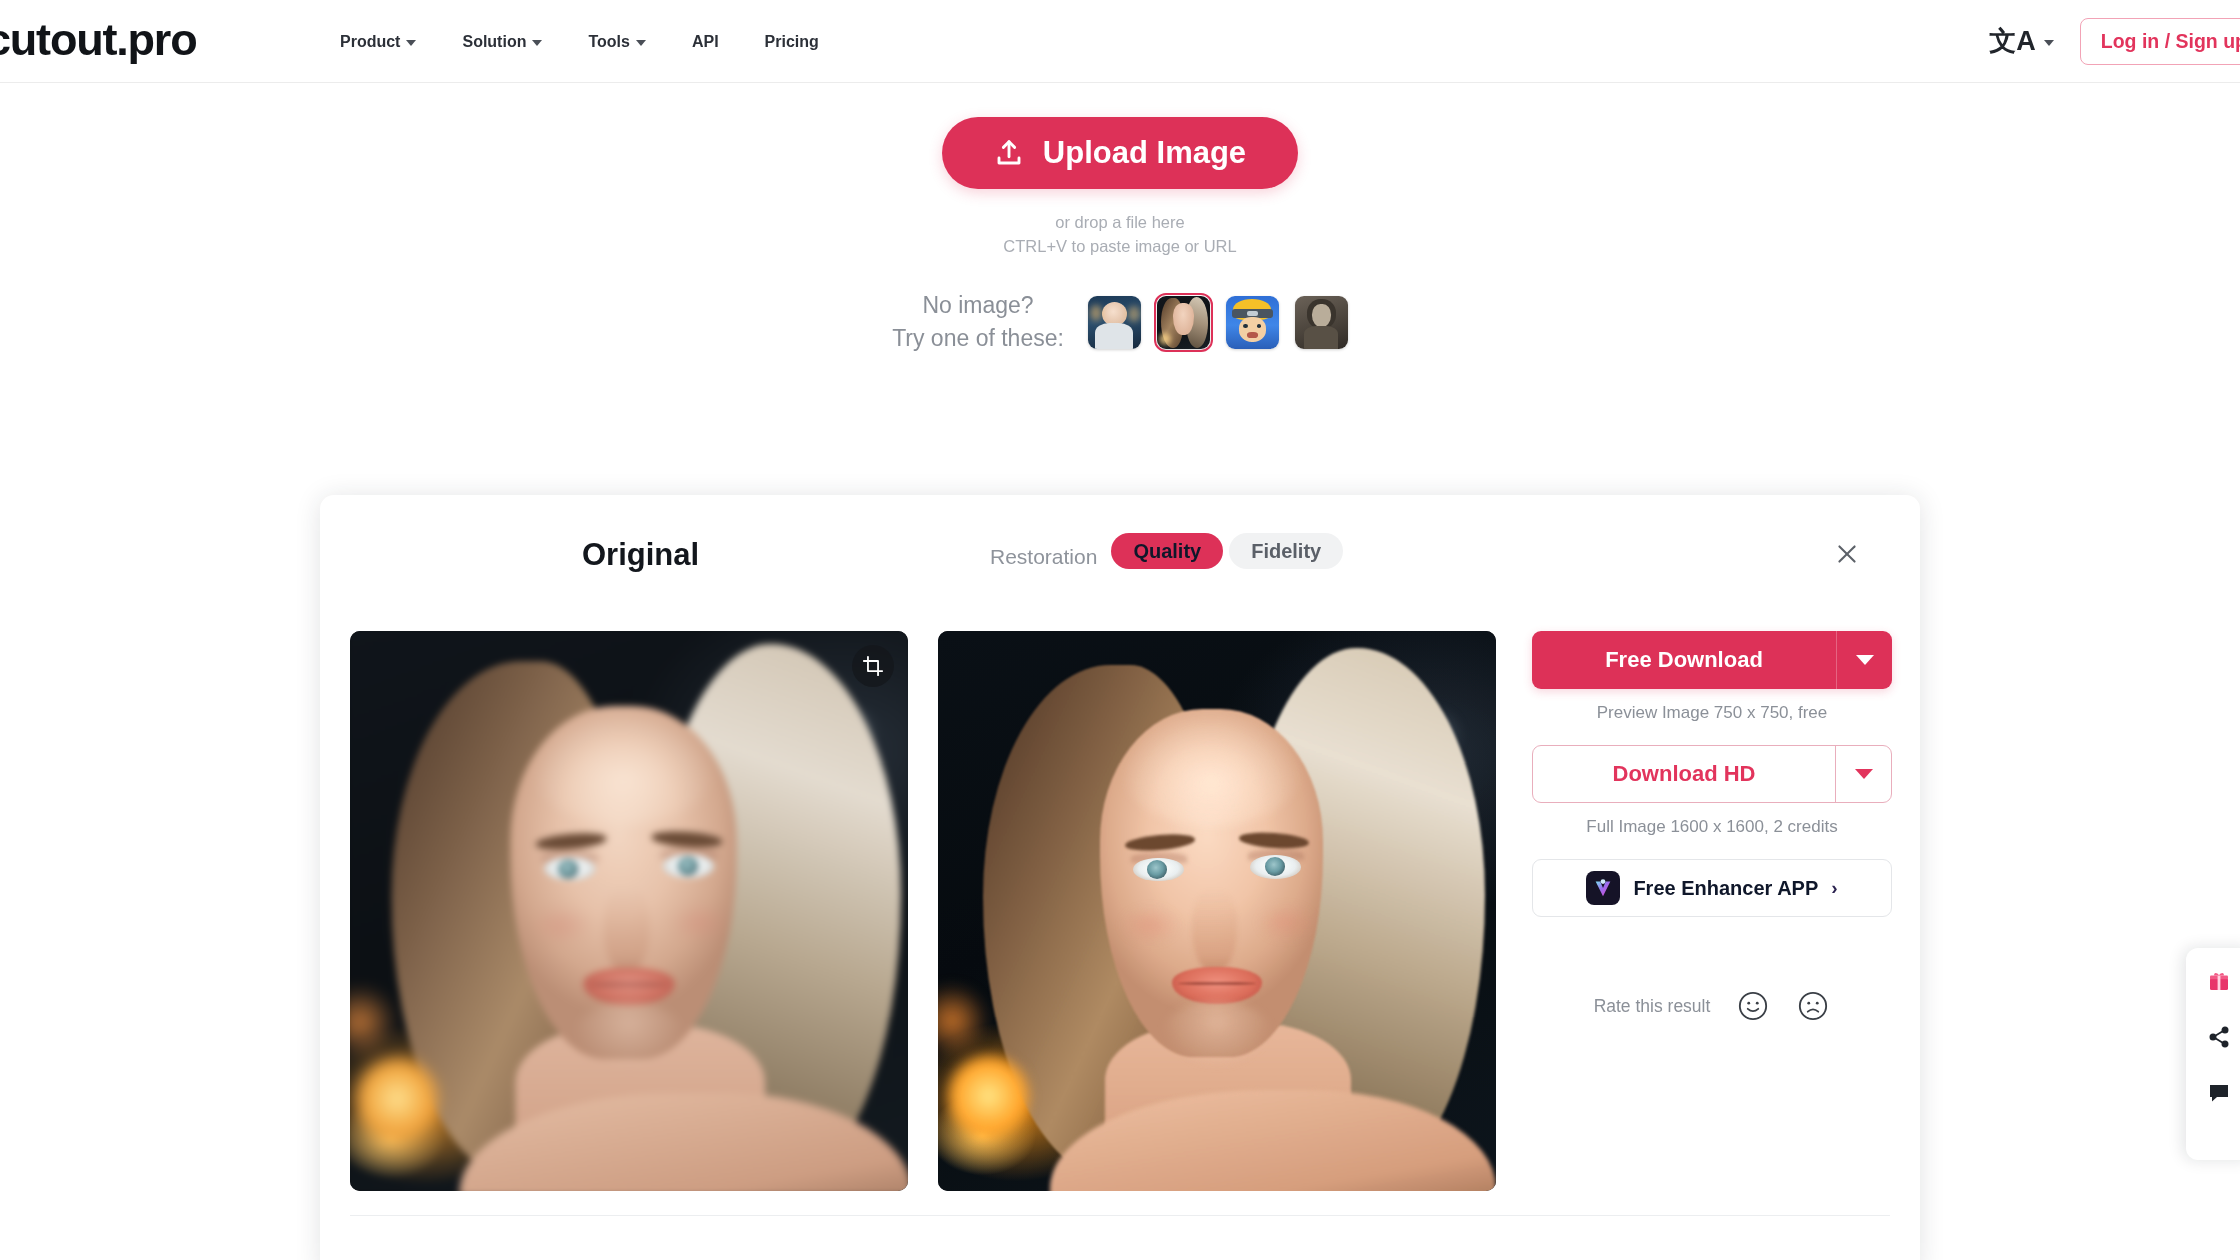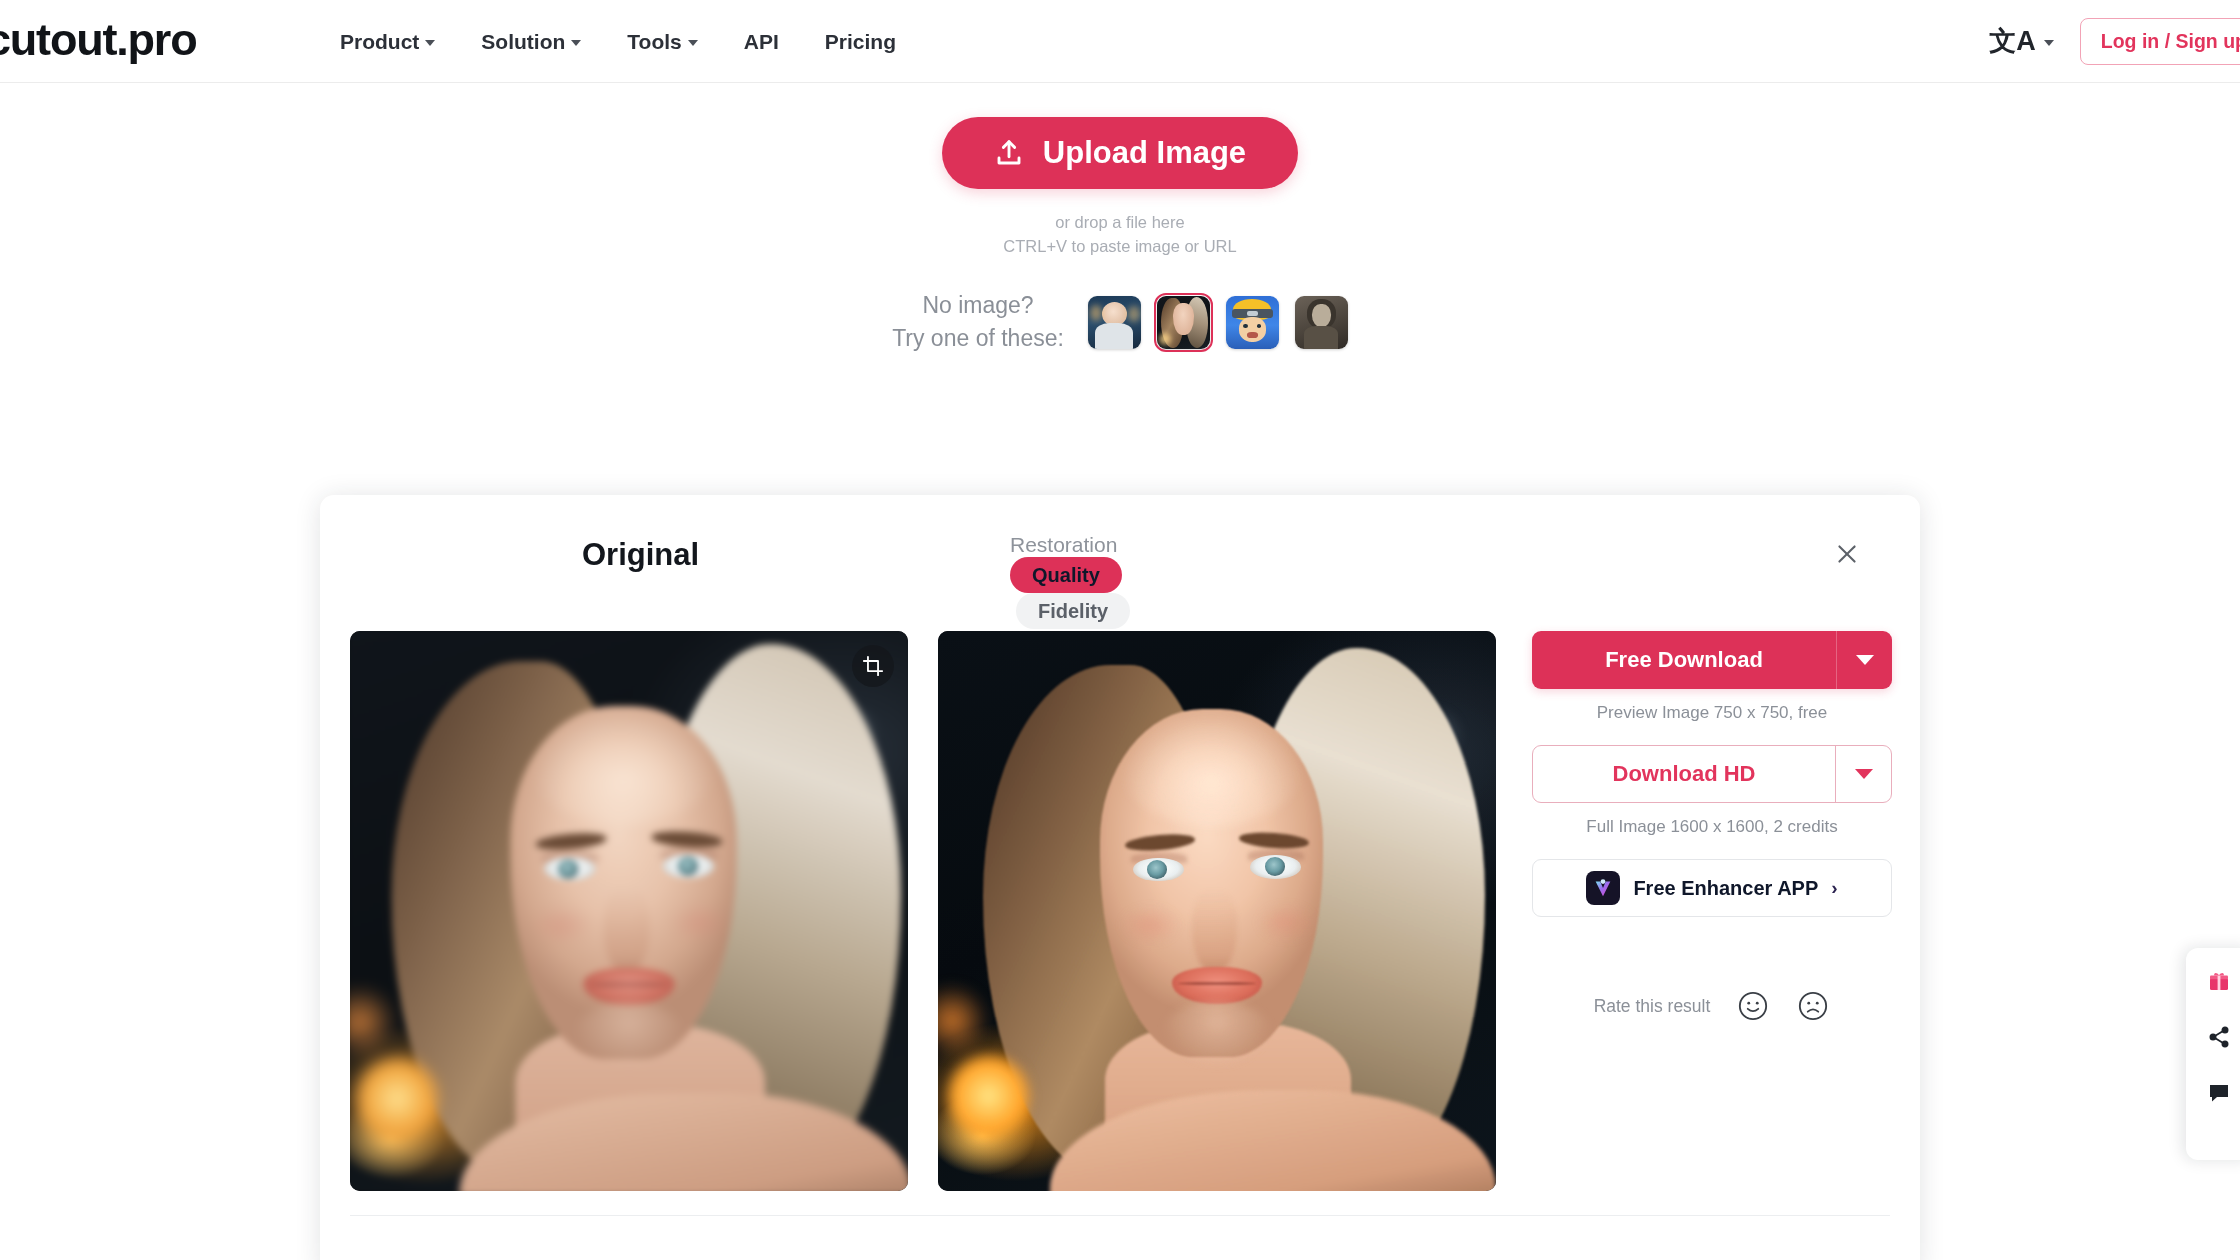--- a/index.html
+++ b/index.html
@@ -24,21 +24,21 @@
     position: absolute; left: -14px; top: 14px;
     font-size: 45px; font-weight: 700; letter-spacing: -1.2px;
     color: #111418;
     font-family: "Liberation Sans", sans-serif;
   }
   .nav {
     position: absolute; left: 340px; top: 0;
     height: 83px; display: flex; align-items: center; gap: 46px;
   }
   .nav-item {
-    font-size: 21px; color: #2c3038; font-weight: 600;
+    font-size: 16px; color: #2c3038; font-weight: 600;
     display: flex; align-items: center; gap: 6px;
     cursor: pointer; white-space: nowrap;
   }
   .caret {
     width: 0; height: 0;
     border-left: 5px solid transparent;
     border-right: 5px solid transparent;
     border-top: 6px solid #4a4f57;
     margin-top: 3px;
   }
@@ -112,22 +112,22 @@
     box-shadow: 0 2px 26px rgba(30,35,45,0.13);
   }
   .card-head {
     position: relative; height: 100px;
   }
   .lbl-original {
     position: absolute; left: 262px; top: 42px;
     font-size: 31px; font-weight: 800; color: #13171d;
   }
   .mode-group {
-    position: absolute; left: 690px; top: 38px;
-    display: flex; align-items: flex-start; gap: 0; flex-direction: column;
+    position: absolute; left: 670px; top: 38px;
+    display: flex; align-items: flex-end; gap: 0;
   }
   .mode-label {
     font-size: 21px; color: #8e939b; margin-right: 14px;
   }
   .pill {
     height: 36px; padding: 0 22px;
     display: flex; align-items: center; justify-content: center;
     border-radius: 18px; font-size: 20px; font-weight: 600;
     cursor: pointer;
   }

